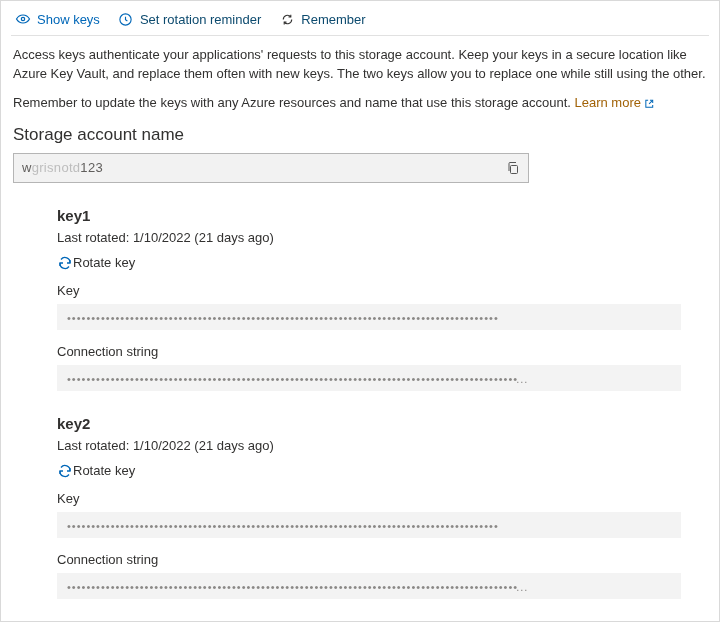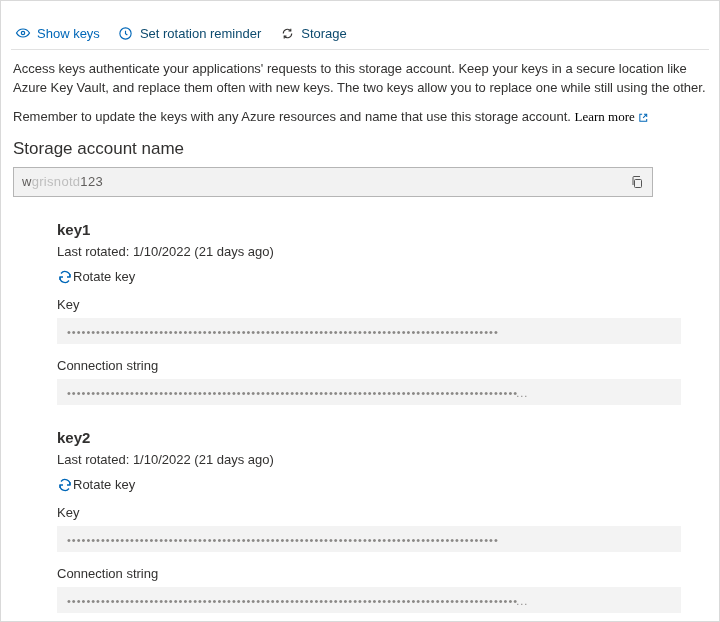--- a/index.html
+++ b/index.html
@@ -14,41 +14,41 @@
     width: 720px;
     height: 622px;
     border: 1px solid #d9d9d9;
     padding: 0 10px 12px 10px;
     overflow: hidden;
   }
   .toolbar {
     display: flex;
     align-items: center;
     gap: 18px;
-    padding: 24px 2px 8px 4px;
+    padding: 10px 2px 8px 4px;
     border-bottom: 1px solid #e1e1e1;
     margin-bottom: 10px;
   }
   .toolbar-item {
     display: flex;
     align-items: center;
     gap: 6px;
     font-size: 13px;
     color: #0c4a6e;
     cursor: pointer;
   }
   .toolbar-item .icon { width: 16px; height: 16px; display:flex; align-items:center; justify-content:center;}
   .toolbar-item.blue { color: #0067b8; }
   .toolbar-item.blue .icon svg { stroke: #0067b8; }
   .desc { margin: 4px 2px 10px 2px; line-height: 1.45; }
-  .desc a { color: #000000; text-decoration: none; font-family: Liberation Serif, serif; }
+  .desc a { color: #a16207; text-decoration: none; }
   .ext-icon { display:inline-block; vertical-align:-2px; margin-left:3px;}
   .field-label { margin: 10px 2px 4px 2px; font-size: 17px; }
   .acct-box {
-    width: 640px;
+    width: 516px;
     height: 30px;
     background: #f2f2f2;
     border: 1px solid #b5b5b5;
     display: flex;
     align-items: center;
     padding: 0 6px 0 8px;
     margin: 8px 2px;
   }
   .acct-text { flex:1; color:#605e5c; letter-spacing:0.3px;}
   .acct-text .blur { color:#bdbdbd; filter: blur(0.6px);}
@@ -96,21 +96,21 @@
       </span>
       <span>Set rotation reminder</span>
     </div>
     <div class="toolbar-item">
       <span class="icon">
         <svg width="15" height="15" viewBox="0 0 16 16" fill="none" stroke="#323130" stroke-width="1.2">
           <path d="M3.5 8a4.5 4.5 0 0 1 8-2.8M12.5 8a4.5 4.5 0 0 1-8 2.8"></path>
           <path d="M11.5 2.8v2.4H9.1M4.5 13.2v-2.4h2.4"></path>
         </svg>
       </span>
-      <span>Storage</span>
+      <span>Remember</span>
     </div>
   </div>
 
   <div class="desc">Access keys authenticate your applications' requests to this storage account. Keep your keys in a secure location like Azure Key Vault, and replace them often with new keys. The two keys allow you to replace one while still using the other.</div>
 
   <div class="desc">
     <span>Remember to update the keys with any Azure resources and name that use this storage account. </span><a href="#"><span>Learn more</span><span class="ext-icon">
       <svg width="11" height="11" viewBox="0 0 12 12" fill="none" stroke="#0067b8" stroke-width="1.1">
         <path d="M4.5 2.5H2v7.5h7.5V7.5"></path>
             <path d="M6.5 2.5H9.5V5.5"></path>

